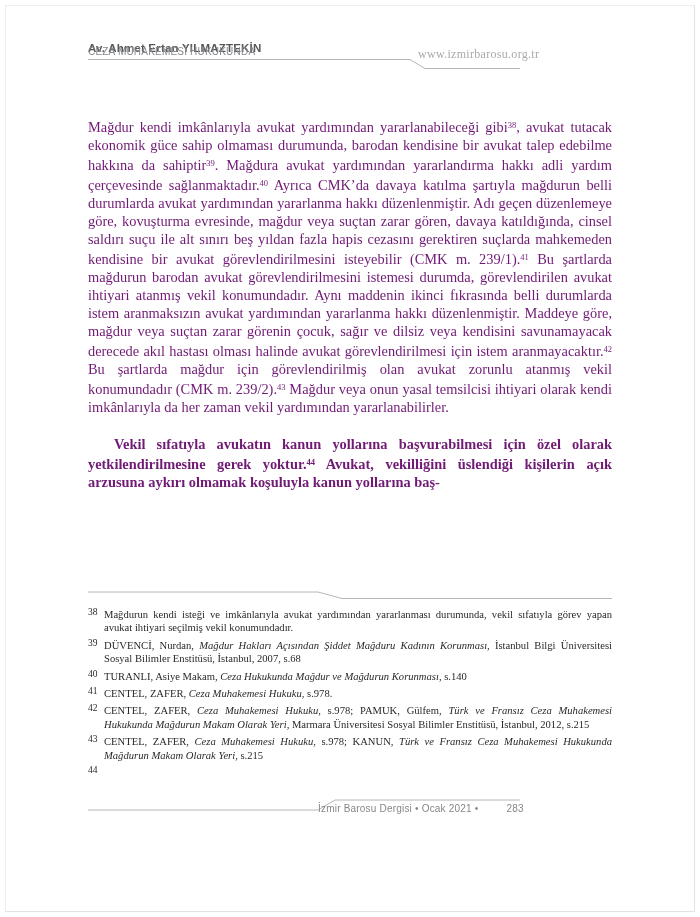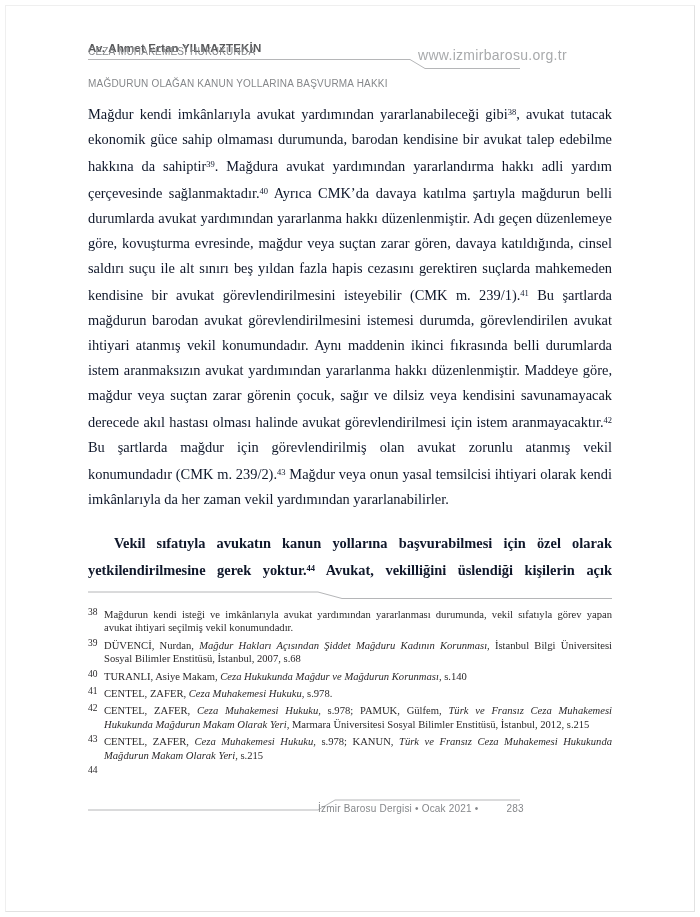--- a/index.html
+++ b/index.html
@@ -7,28 +7,28 @@
         font-family:"Liberation Serif","DejaVu Serif",serif;}
   .frame{position:absolute;inset:5px;border:1px solid #efefef;border-right-color:#e2e2e2;
          border-bottom-color:#e2e2e2;pointer-events:none;}
 
   
   .header{position:absolute;left:88px;top:42px;width:524px;height:70px;
           font-family:"Liberation Sans","DejaVu Sans",sans-serif;}
   .author{position:absolute;top:0;left:0;font-size:11.5px;font-weight:bold;color:#57585a;letter-spacing:.2px;}
   .header-rule{position:absolute;top:16px;left:0;}
   .website{position:absolute;top:5px;left:330px;width:102px;
-           font-size:14px;color:#a8aaac;letter-spacing:.3px;}
+           font-size:12px;color:#a8aaac;letter-spacing:.3px;font-family:Liberation Serif, serif;}
   .subtitle{position:absolute;left:0;font-size:10px;color:#86888b;letter-spacing:.2px;white-space:nowrap;}
   .s1{top:4px;}
   .s2{top:36px;}
 
   
-  .body{position:absolute;left:88px;top:100px;width:524px;height:478px;overflow:hidden;
-        font-size:14.4px;line-height:25px;color:#0f172a;text-align:justify;}
+  .body{position:absolute;left:88px;top:116px;width:524px;height:478px;overflow:hidden;
+        font-size:14.4px;line-height:18px;color:#701a75;text-align:justify;}
   .body p{margin:0;}
   .body p + p{margin-top:19px;font-weight:bold;}
   .body p.indent{text-indent:26px;}
   .sup{font-size:8.5px;vertical-align:4px;}
   .it{font-style:italic;}
 
   
   .footnotes{position:absolute;left:88px;top:591px;width:524px;}
   .fn-rule{display:block;}
   .fn-list{margin-top:8px;}
@@ -50,21 +50,20 @@
 <div class="page">
   <div class="frame"></div>
 
   <div class="header">
     <div class="author">Av. Ahmet Ertan YILMAZTEKİN</div>
     <svg class="header-rule" width="524" height="12" viewBox="0 0 524 12">
       <polyline points="0,1.5 322,1.5 337,10.5 432,10.5" fill="none" stroke="#b5b6b8" stroke-width="1"></polyline>
     </svg>
     <div class="website">www.izmirbarosu.org.tr</div>
     <div class="subtitle s1">CEZA MUHAKEMESİ HUKUKUNDA</div>
-    <div class="subtitle s2">MAĞDURUN OLAĞAN KANUN YOLLARINA BAŞVURMA HAKKI</div>
   </div>
 
   <div class="body" id="body-text">
       <p><span>Mağdur kendi imkânlarıyla avukat yardımından yararlanabileceği gibi</span><span class="sup">38</span><span>, avukat tutacak ekonomik güce sahip olmaması durumunda, barodan kendisine bir avukat talep edebilme hakkına da sahiptir</span><span class="sup">39</span><span>. Mağdura avukat yardımından yararlandırma hakkı adli yardım çerçevesinde sağlanmaktadır.</span><span class="sup">40</span><span> Ayrıca CMK’da davaya katılma şartıyla mağdurun belli durumlarda avukat yardımından yararlanma hakkı düzenlenmiştir. Adı geçen düzenlemeye göre, kovuşturma evresinde, mağdur veya suçtan zarar gören, davaya katıldığında, cinsel saldırı suçu ile alt sınırı beş yıldan fazla hapis cezasını gerektiren suçlarda mahkemeden kendisine bir avukat görevlendirilmesini isteyebilir (CMK m. 239/1).</span><span class="sup">41</span><span> Bu şartlarda mağdurun barodan avukat görevlendirilmesini istemesi durumda, görevlendirilen avukat ihtiyari atanmış vekil konumundadır. Aynı maddenin ikinci fıkrasında belli durumlarda istem aranmaksızın avukat yardımından yararlanma hakkı düzenlenmiştir. Maddeye göre, mağdur veya suçtan zarar görenin çocuk, sağır ve dilsiz veya kendisini savunamayacak derecede akıl hastası olması halinde avukat görevlendirilmesi için istem aranmayacaktır.</span><span class="sup">42</span><span> Bu şartlarda mağdur için görevlendirilmiş olan avukat zorunlu atanmış vekil konumundadır (CMK m. 239/2).</span><span class="sup">43</span><span> Mağdur veya onun yasal temsilcisi ihtiyari olarak kendi imkânlarıyla da her zaman vekil yardımından yararlanabilirler.</span></p>
       <p class="indent"><span>Vekil sıfatıyla avukatın kanun yollarına başvurabilmesi için özel olarak yetkilendirilmesine gerek yoktur.</span><span class="sup">44</span><span> Avukat, vekilliğini üslendiği kişilerin açık arzusuna aykırı olmamak koşuluyla kanun yollarına baş-</span></p>
     </div>
 
   <div class="footnotes">
     <svg class="fn-rule" width="524" height="9" viewBox="0 0 524 9">
       <polyline points="0,1 230,1 254,7.5 524,7.5" fill="none" stroke="#b5b6b8" stroke-width="1"></polyline>

